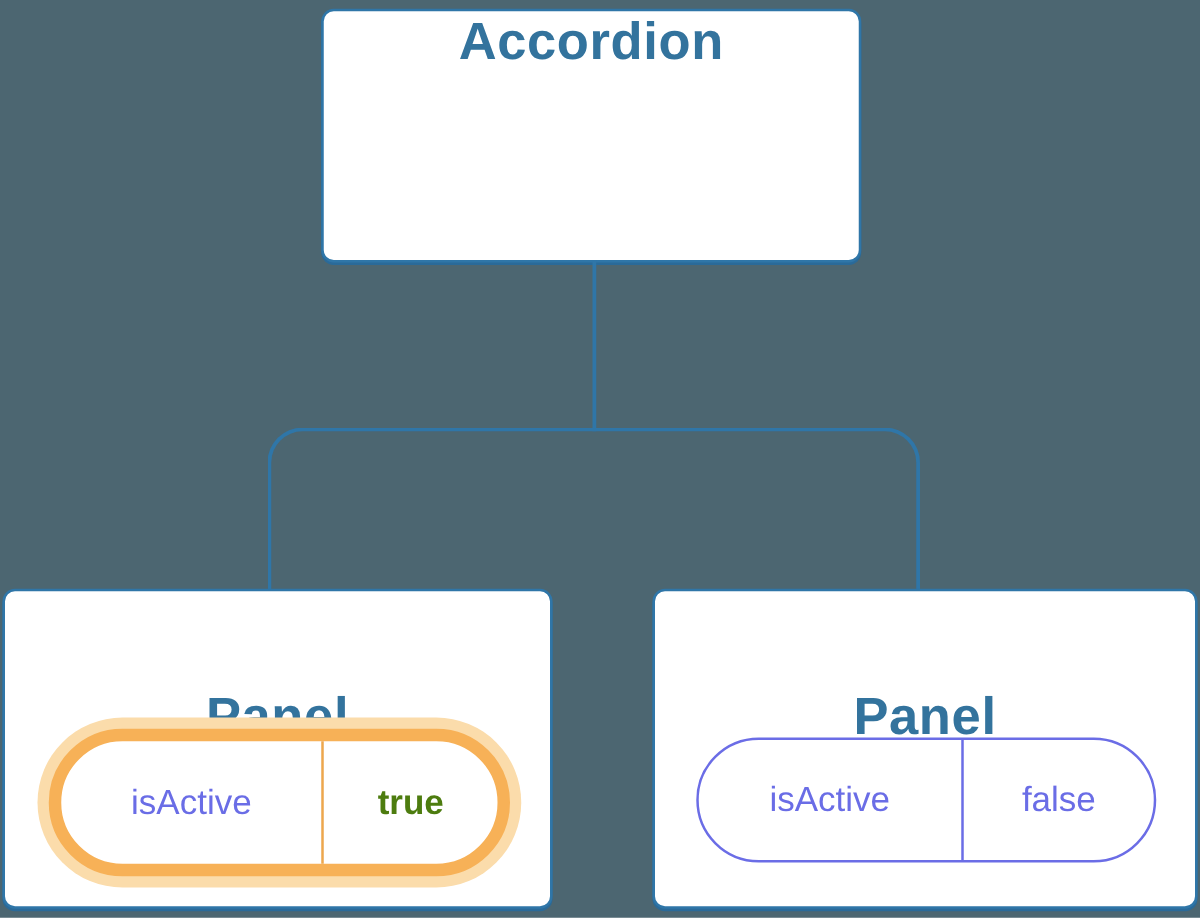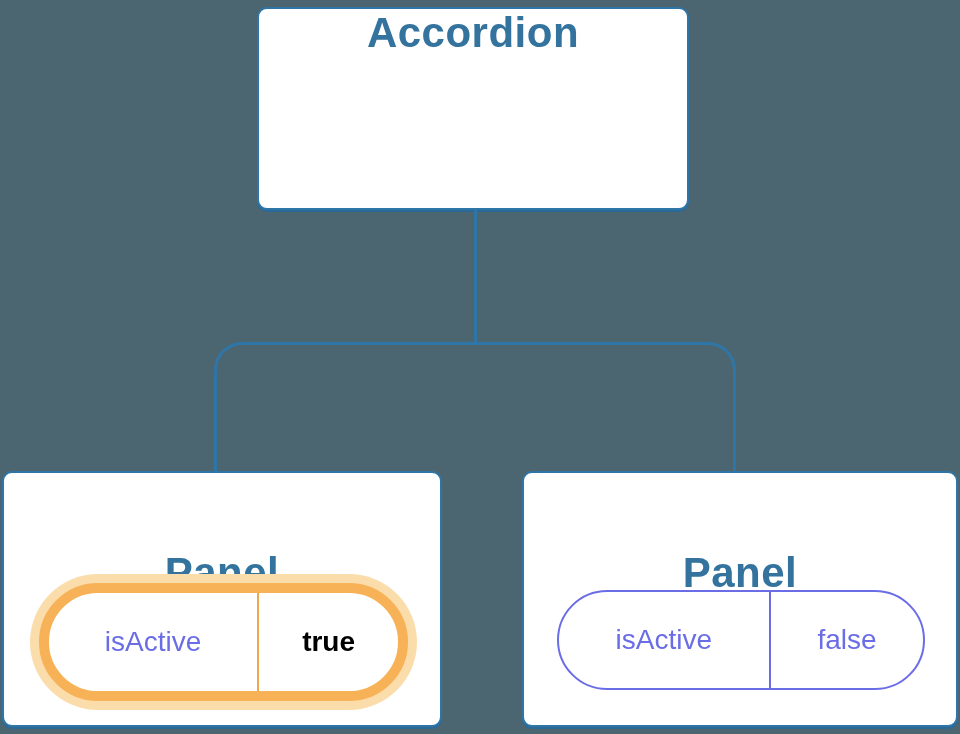--- a/index.html
+++ b/index.html
@@ -61,21 +61,21 @@
   .pill-cell {
     display: flex; align-items: center; justify-content: center;
     white-space: nowrap;
   }
   .pill-active {
     left: 35px; top: 110px; width: 369px; height: 118px;
     border: 10px solid #f7b157;
     box-shadow: 0 0 0 9px #fbdcab;
   }
   .pill-active .cell-key   { width: 60%; }
-  .pill-active .cell-value { width: 40%; font-weight: 700; color: #000000; }
+  .pill-active .cell-value { width: 40%; font-weight: 700; color: #4d7c0f; }
   .pill-active .pill-divider { width: 2px; background: #eda74d; }
 
   .pill-inactive {
     left: 33px; top: 117px; width: 368px; height: 100px;
     border: 2.5px solid #6b6de6;
   }
   .pill-inactive .cell-key   { width: 58%; }
   .pill-inactive .cell-value { width: 42%; }
   .pill-inactive .pill-divider { width: 2.5px; background: #6b6de6; }
 </style>

